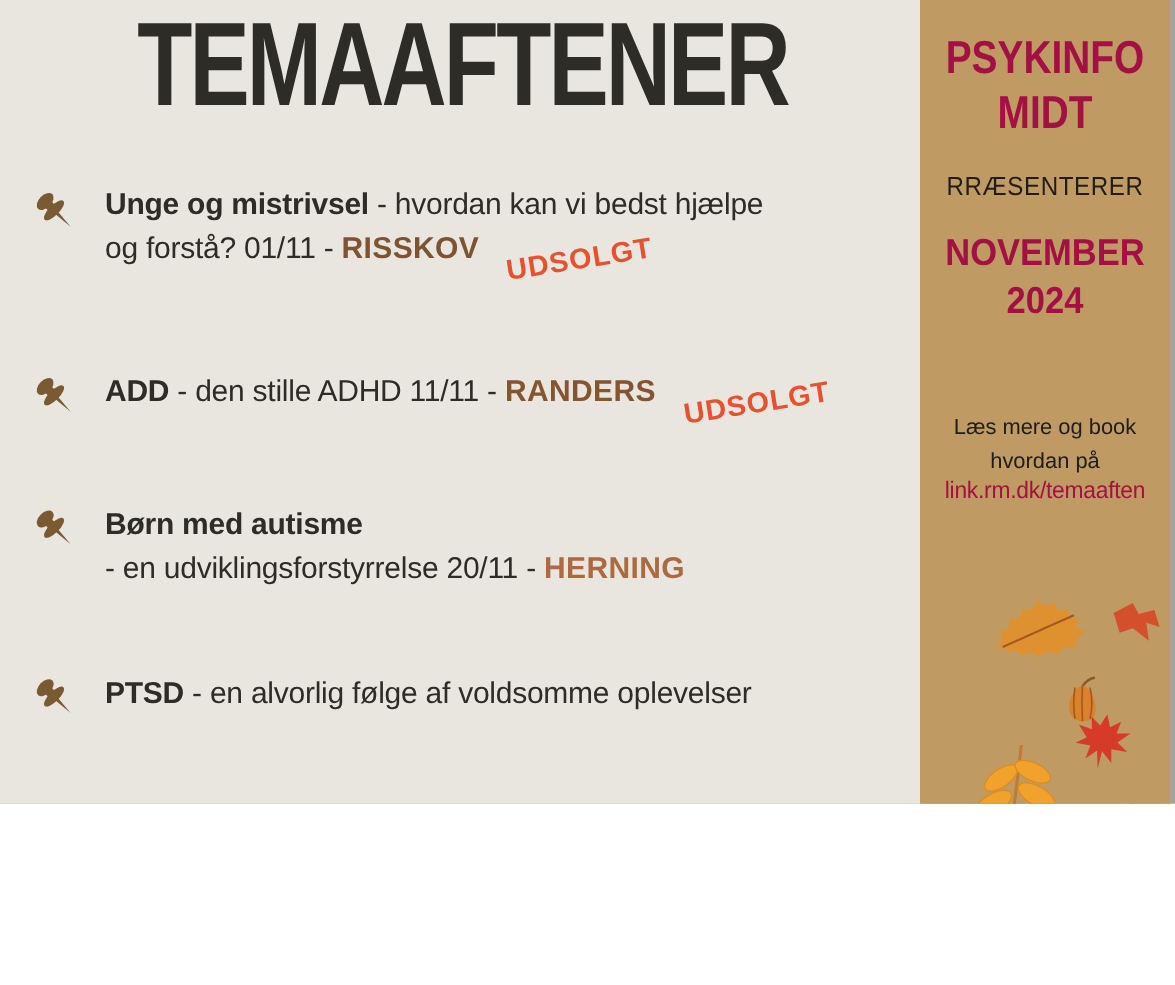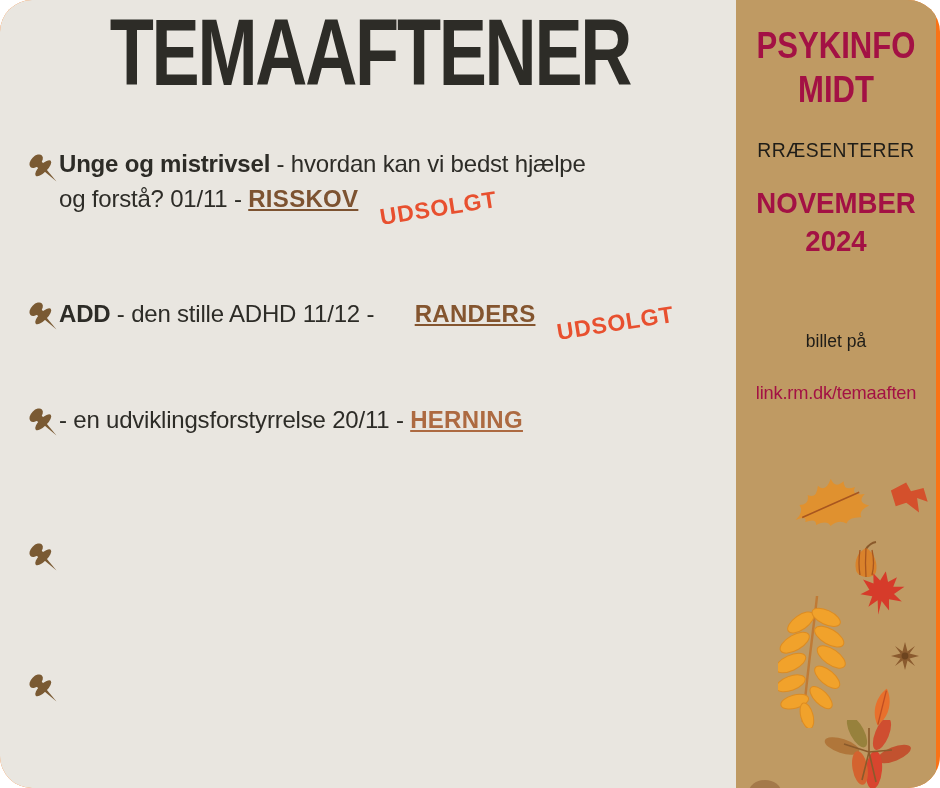--- a/index.html
+++ b/index.html
@@ -1,41 +1,41 @@
 <!DOCTYPE html>
 <html><head>
 <meta charset="utf-8">
 <style>
   html,body { margin:0; padding:0; }
   body {
     width:940px; height:788px;
     font-family:"Liberation Sans", sans-serif;
     -webkit-font-smoothing:antialiased;
   }
-  .poster { position:relative; width:940px; height:788px; background:#f97316; overflow:hidden;border-radius:32px; }
+  .poster { position:relative; width:940px; height:643px; background:#a3a3a3; overflow:hidden; }
 
   
   .left-panel { position:absolute; left:0; top:0; width:740px; height:788px; background:#e9e6e0; }
 
   .page-title {
     position:absolute; top:2px; left:0; width:740px;
     text-align:center;
     font-size:95px; line-height:100px; font-weight:800;
     letter-spacing:-3px; color:#2d2c27;
     transform:scaleX(0.76); transform-origin:50% 0;
     white-space:nowrap;
   }
 
   .event {
-    position:absolute; left:59px; width:660px;
+    position:absolute; left:84px; width:660px;
     font-size:24px; line-height:35px;
     letter-spacing:-0.2px; color:#2d2c27;
   }
   .event .bold { font-weight:700; }
-  .event .loc  { font-weight:700; letter-spacing:0.3px;text-decoration:underline; }
+  .event .loc  { font-weight:700; letter-spacing:0.3px; }
   .soldout {
     display:inline-block;
     color:#e8502f; font-weight:700; font-size:23px; letter-spacing:0.8px;
     transform:rotate(-9deg) translateY(9px);
     margin-left:20px; white-space:nowrap;
   }
   .pin { position:absolute; left:25px; width:40px; height:40px; color:#7a5a33; }
   .pin svg { width:100%; height:100%; display:block; }
 
   
@@ -129,49 +129,52 @@
           </g>
         </svg>
     </div>
 
     <div class="event" style="top:146px">
       <div><span class="bold">Unge og mistrivsel</span><span> - hvordan kan vi bedst hjælpe</span></div>
       <div><span>og forstå? 01/11 - </span><span class="loc" style="color: rgb(125, 83, 49);">RISSKOV</span><span class="soldout">UDSOLGT</span></div>
     </div>
 
     <div class="event" style="top:296px">
-      <div><span class="bold">ADD</span><span> - den stille ADHD 11/12 - </span><span class="loc" style="color: rgb(132, 85, 47); margin-left: 34px;">RANDERS</span><span class="soldout">UDSOLGT</span></div>
+      <div><span class="bold">ADD</span><span> - den stille ADHD 11/11 - </span><span class="loc" style="color: rgb(132, 85, 47);">RANDERS</span><span class="soldout">UDSOLGT</span></div>
     </div>
 
     <div class="event" style="top:402px">
+      <div><span class="bold">Børn med autisme</span></div>
       <div><span>- en udviklingsforstyrrelse 20/11 - </span><span class="loc" style="color: rgb(173, 106, 65);">HERNING</span></div>
     </div>
 
     <div class="event" style="top:537px">
+      <div><span class="bold">PTSD</span><span> - en alvorlig følge af voldsomme oplevelser</span></div>
     </div>
 
 
   </div>
 
   <div class="right-panel">
 
     <div class="brand">
       <div>PSYKINFO</div>
       <div>MIDT</div>
     </div>
 
     <div class="presents">RRÆSENTERER</div>
 
     <div class="month-block">
       <div>NOVEMBER</div>
       <div>2024</div>
     </div>
 
     <div class="cta">
-      <div>billet på</div>
+      <div>Læs mere og book</div>
+      <div>hvordan på</div>
     </div>
 
     <a class="booking-link" href="#">link.rm.dk/temaaften</a>
 
     <div class="leaf" style="left:50px; top:468px; width:92px; height:62px; transform:rotate(-12deg)">
       <svg viewBox="0 0 92 62">
           <path fill="#e0912f" d="M6 44 Q16 38 13 30 Q23 32 23 22 Q31 28 35 15 Q41 24 49 11 Q51 22 61 16 Q59 26 71 24 Q65 32 79 33 Q69 40 81 45 Q69 48 71 55 Q59 52 55 58 Q49 52 39 57 Q37 50 25 53 Q27 46 15 48 Q19 42 6 44 Z"></path>
           <path stroke="#a8561f" stroke-width="1.6" fill="none" d="M13 43 Q45 36 74 30"></path>
         </svg>
     </div>

